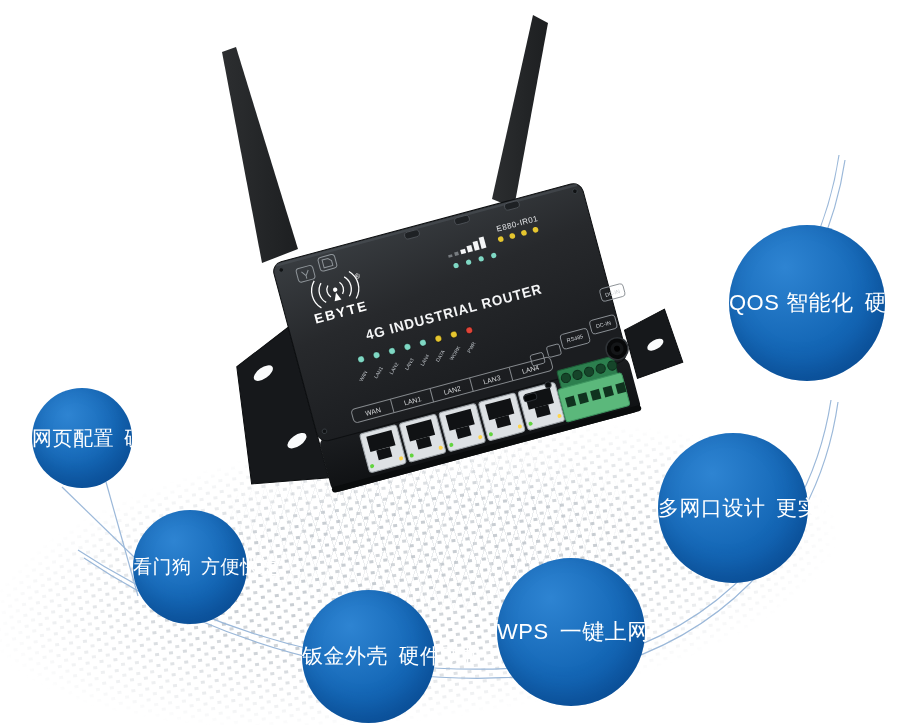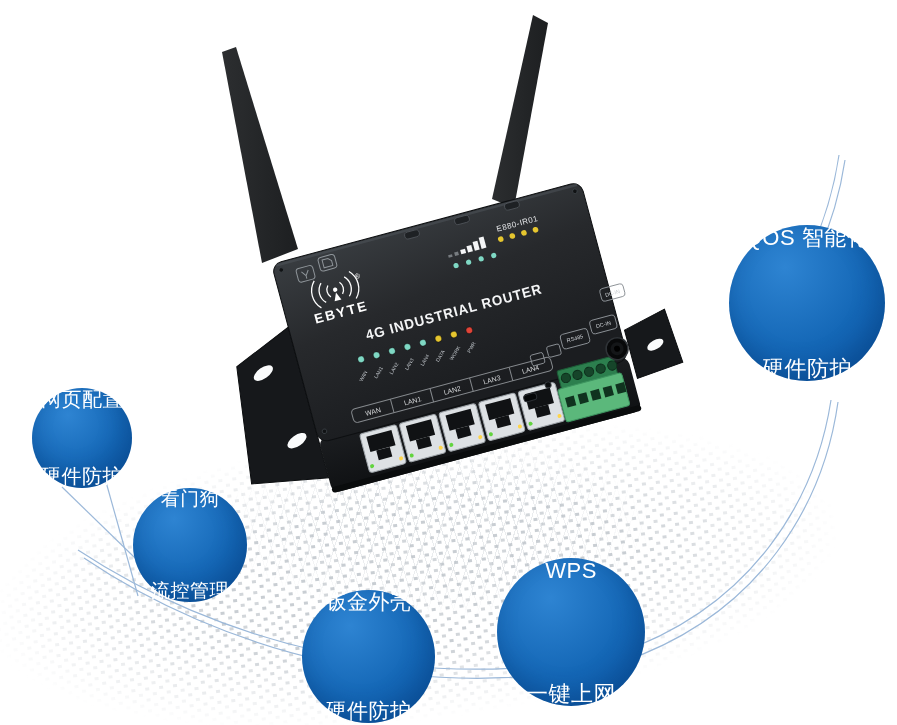--- a/index.html
+++ b/index.html
@@ -18,21 +18,21 @@
   
   .mesh{position:absolute;left:150px;top:410px;width:570px;height:235px;z-index:0;opacity:.55;
     background-image:
       repeating-linear-gradient(73deg,rgba(185,192,199,.55) 0 1px,transparent 1px 12px),
       repeating-linear-gradient(107deg,rgba(185,192,199,.55) 0 1px,transparent 1px 12px);
     -webkit-mask-image:radial-gradient(ellipse 50% 50% at 50% 50%,#000 35%,transparent 78%);
     mask-image:radial-gradient(ellipse 50% 50% at 50% 50%,#000 35%,transparent 78%);}
   svg.scene{position:absolute;left:0;top:0;z-index:1;}
   svg.scene text{font-family:"Liberation Sans",sans-serif;}
   .bubble{position:absolute;border-radius:50%;z-index:3;color:#fff;text-align:center;
-    display:flex;flex-direction:column;align-items:center;justify-content:space-between;
+    display:flex;flex-direction:row;align-items:center;justify-content:flex-start;
     gap:.5em;line-height:1.15;letter-spacing:.5px;
     background:radial-gradient(circle at 36% 27%,#2e84d2 0%,#1467b6 55%,#0a55a5 100%);
     box-shadow:inset -6px -12px 24px rgba(5,40,90,.28);}
   .bubble span{display:block;white-space:nowrap;}
 </style>
 </head>
 <body>
 
 <div class="stage">
 
@@ -245,34 +245,38 @@
         <circle cx="152" cy="86" r="3" fill="#000000"></circle>
       </g>
     </g>
   </svg>
 
   <div class="bubble" style="left:32px;top:388px;width:100px;height:100px;font-size:20px">
     <span>网页配置</span>
     <span>硬件防护</span>
   </div>
 
-  <div class="bubble" style="left:133px;top:488px;width:114px;height:114px;font-size:19px">
+  <div class="bubble" style="left:133px;top:510px;width:114px;height:114px;font-size:19px">
     <span>看门狗</span>
-    <span>流控管理</span>
+    <span>方便快捷</span>
   </div>
 
   <div class="bubble" style="left:497px;top:558px;width:148px;height:148px;font-size:22px">
     <span>WPS</span>
     <span>一键上网</span>
   </div>
 
   <div class="bubble" style="left:302px;top:590px;width:133px;height:133px;font-size:21px">
     <span>钣金外壳</span>
     <span>硬件防护</span>
   </div>
 
+  <div class="bubble" style="left:658px;top:433px;width:150px;height:150px;font-size:21px">
+    <span>多网口设计</span>
+    <span>更实用</span>
+  </div>
 
   <div class="bubble" style="left:729px;top:225px;width:156px;height:156px;font-size:22px">
     <span>QOS 智能化</span>
     <span>硬件防护</span>
   </div>
 
 </div>
 
 </body></html>

